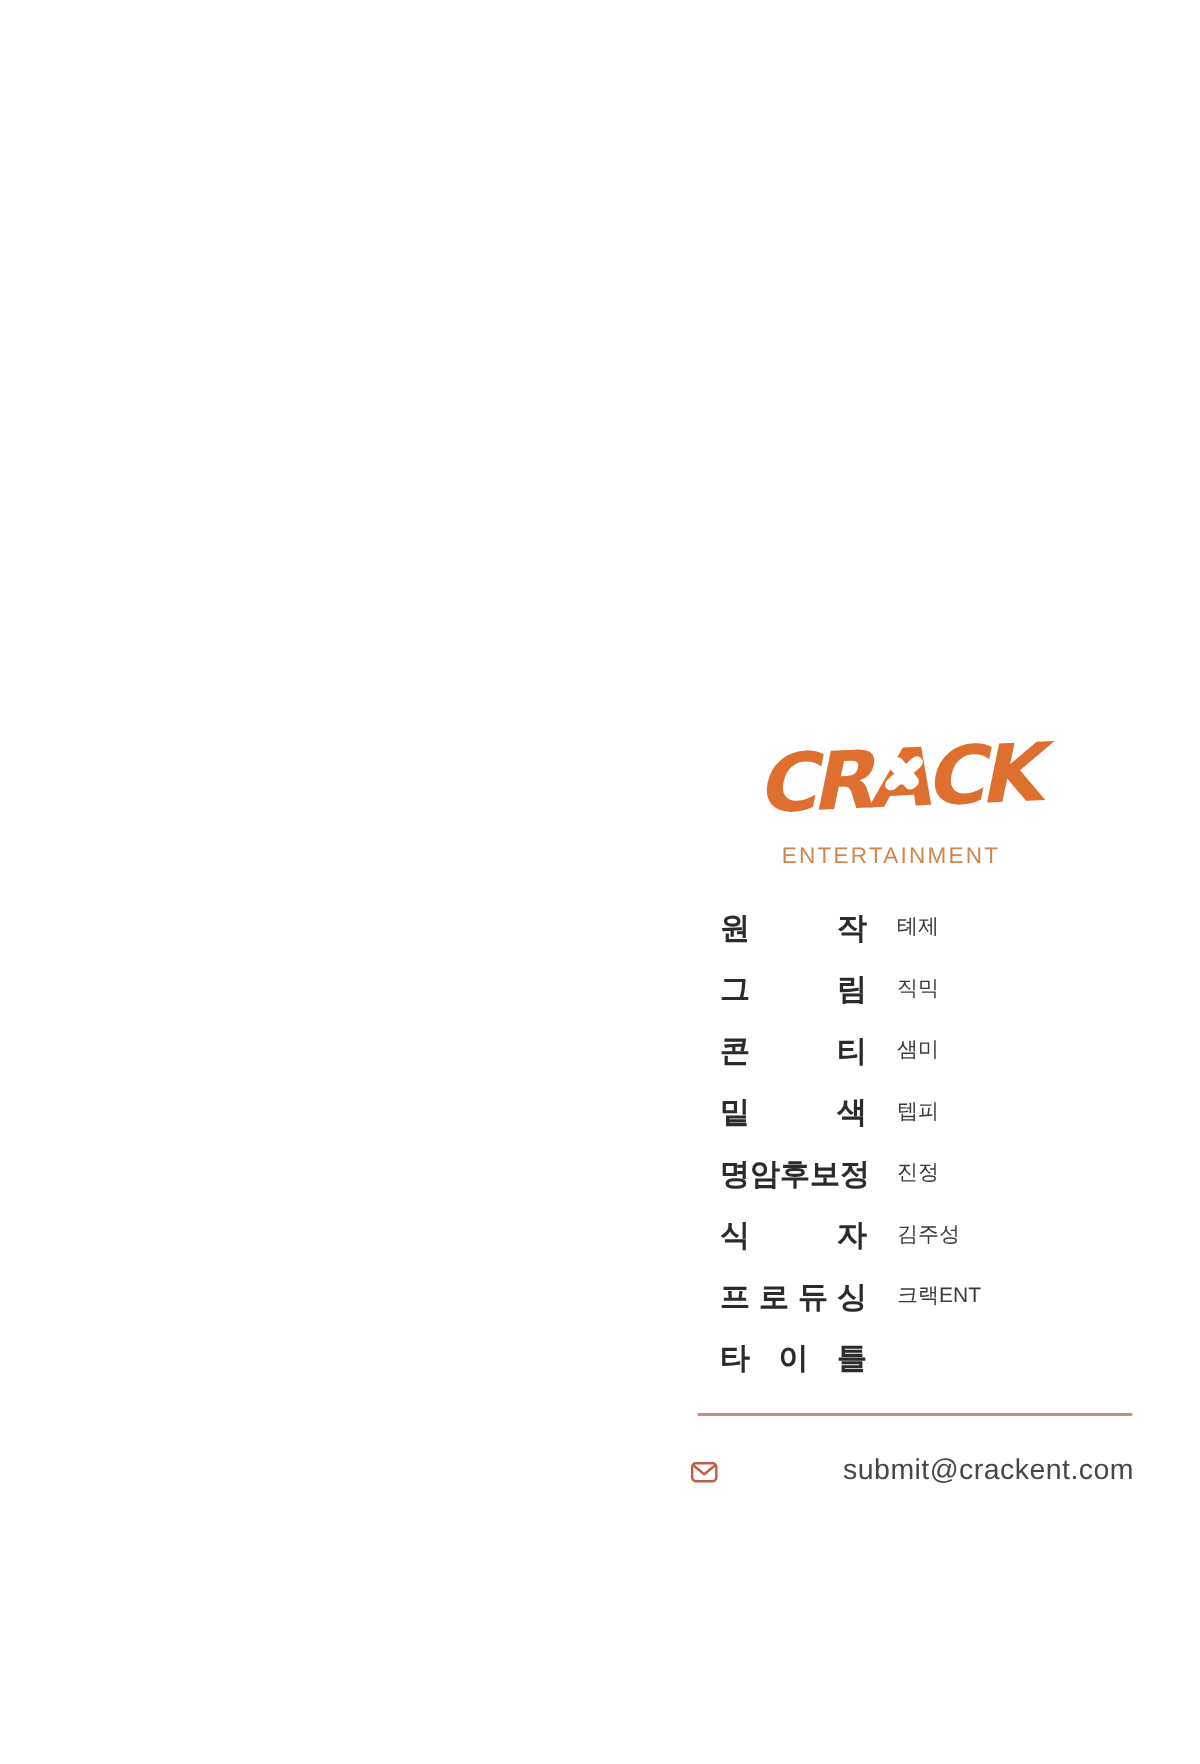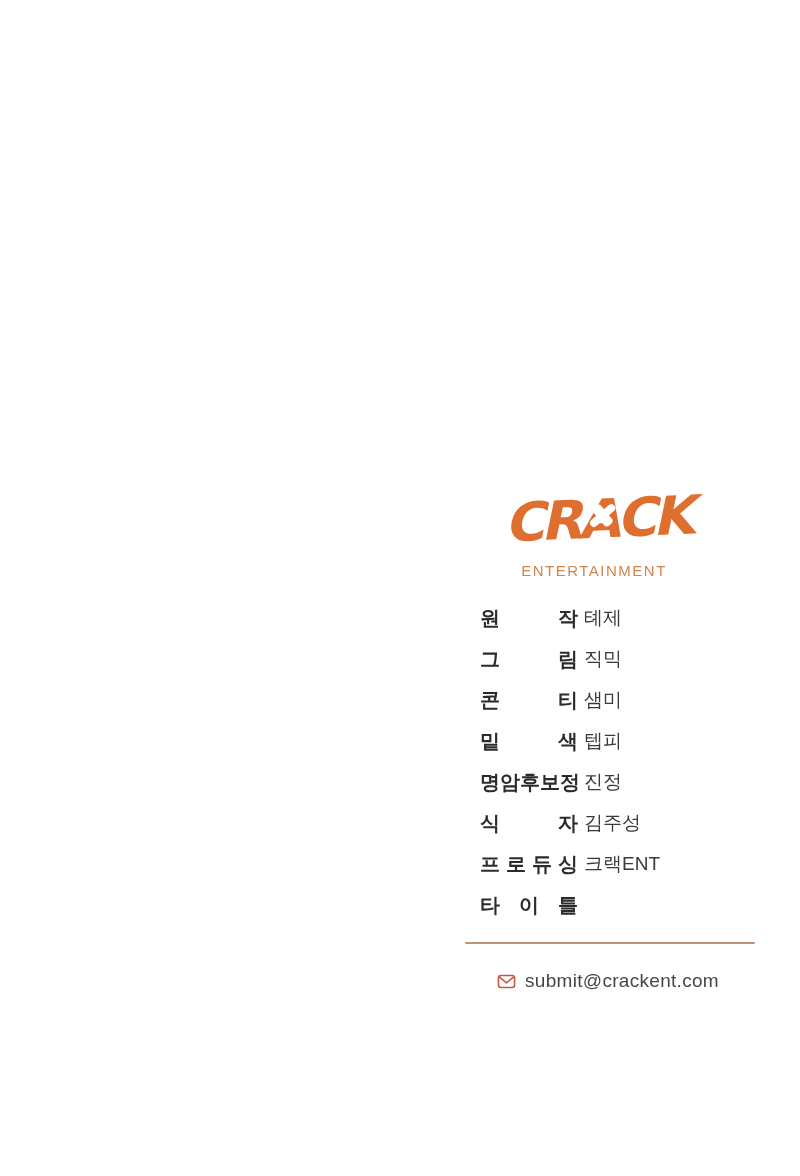--- a/index.html
+++ b/index.html
@@ -83,23 +83,23 @@
   }
   .credit-role {
     display: inline-flex;
     justify-content: space-between;
     width: 98px;
     font-weight: bold;
     color: #2b2b2b;
     flex: none;
   }
   .credit-name {
-    margin-left: 6px;
+    margin-left: 20px;
     font-weight: 400;
-    font-size: 19px;
+    font-size: 14px;
     color: #3a3a3a;
   }
 
   
   .divider {
     position: absolute;
     left: 465px;
     top: 942px;
     width: 290px;
     height: 2px;
@@ -110,21 +110,21 @@
   
   .footer {
     position: absolute;
     left: 460px;
     top: 970px;
     width: 296px;
   }
   .contact-row {
     display: flex;
     align-items: center;
-    justify-content: center;
+    justify-content: space-between;
     gap: 9px;
     height: 22px;
     margin-bottom: 6px;
     font-size: 19px;
     color: #474747;
     letter-spacing: 0.3px;
     white-space: nowrap;
   }
   .contact-icon {
     color: var(--icon-terracotta);

